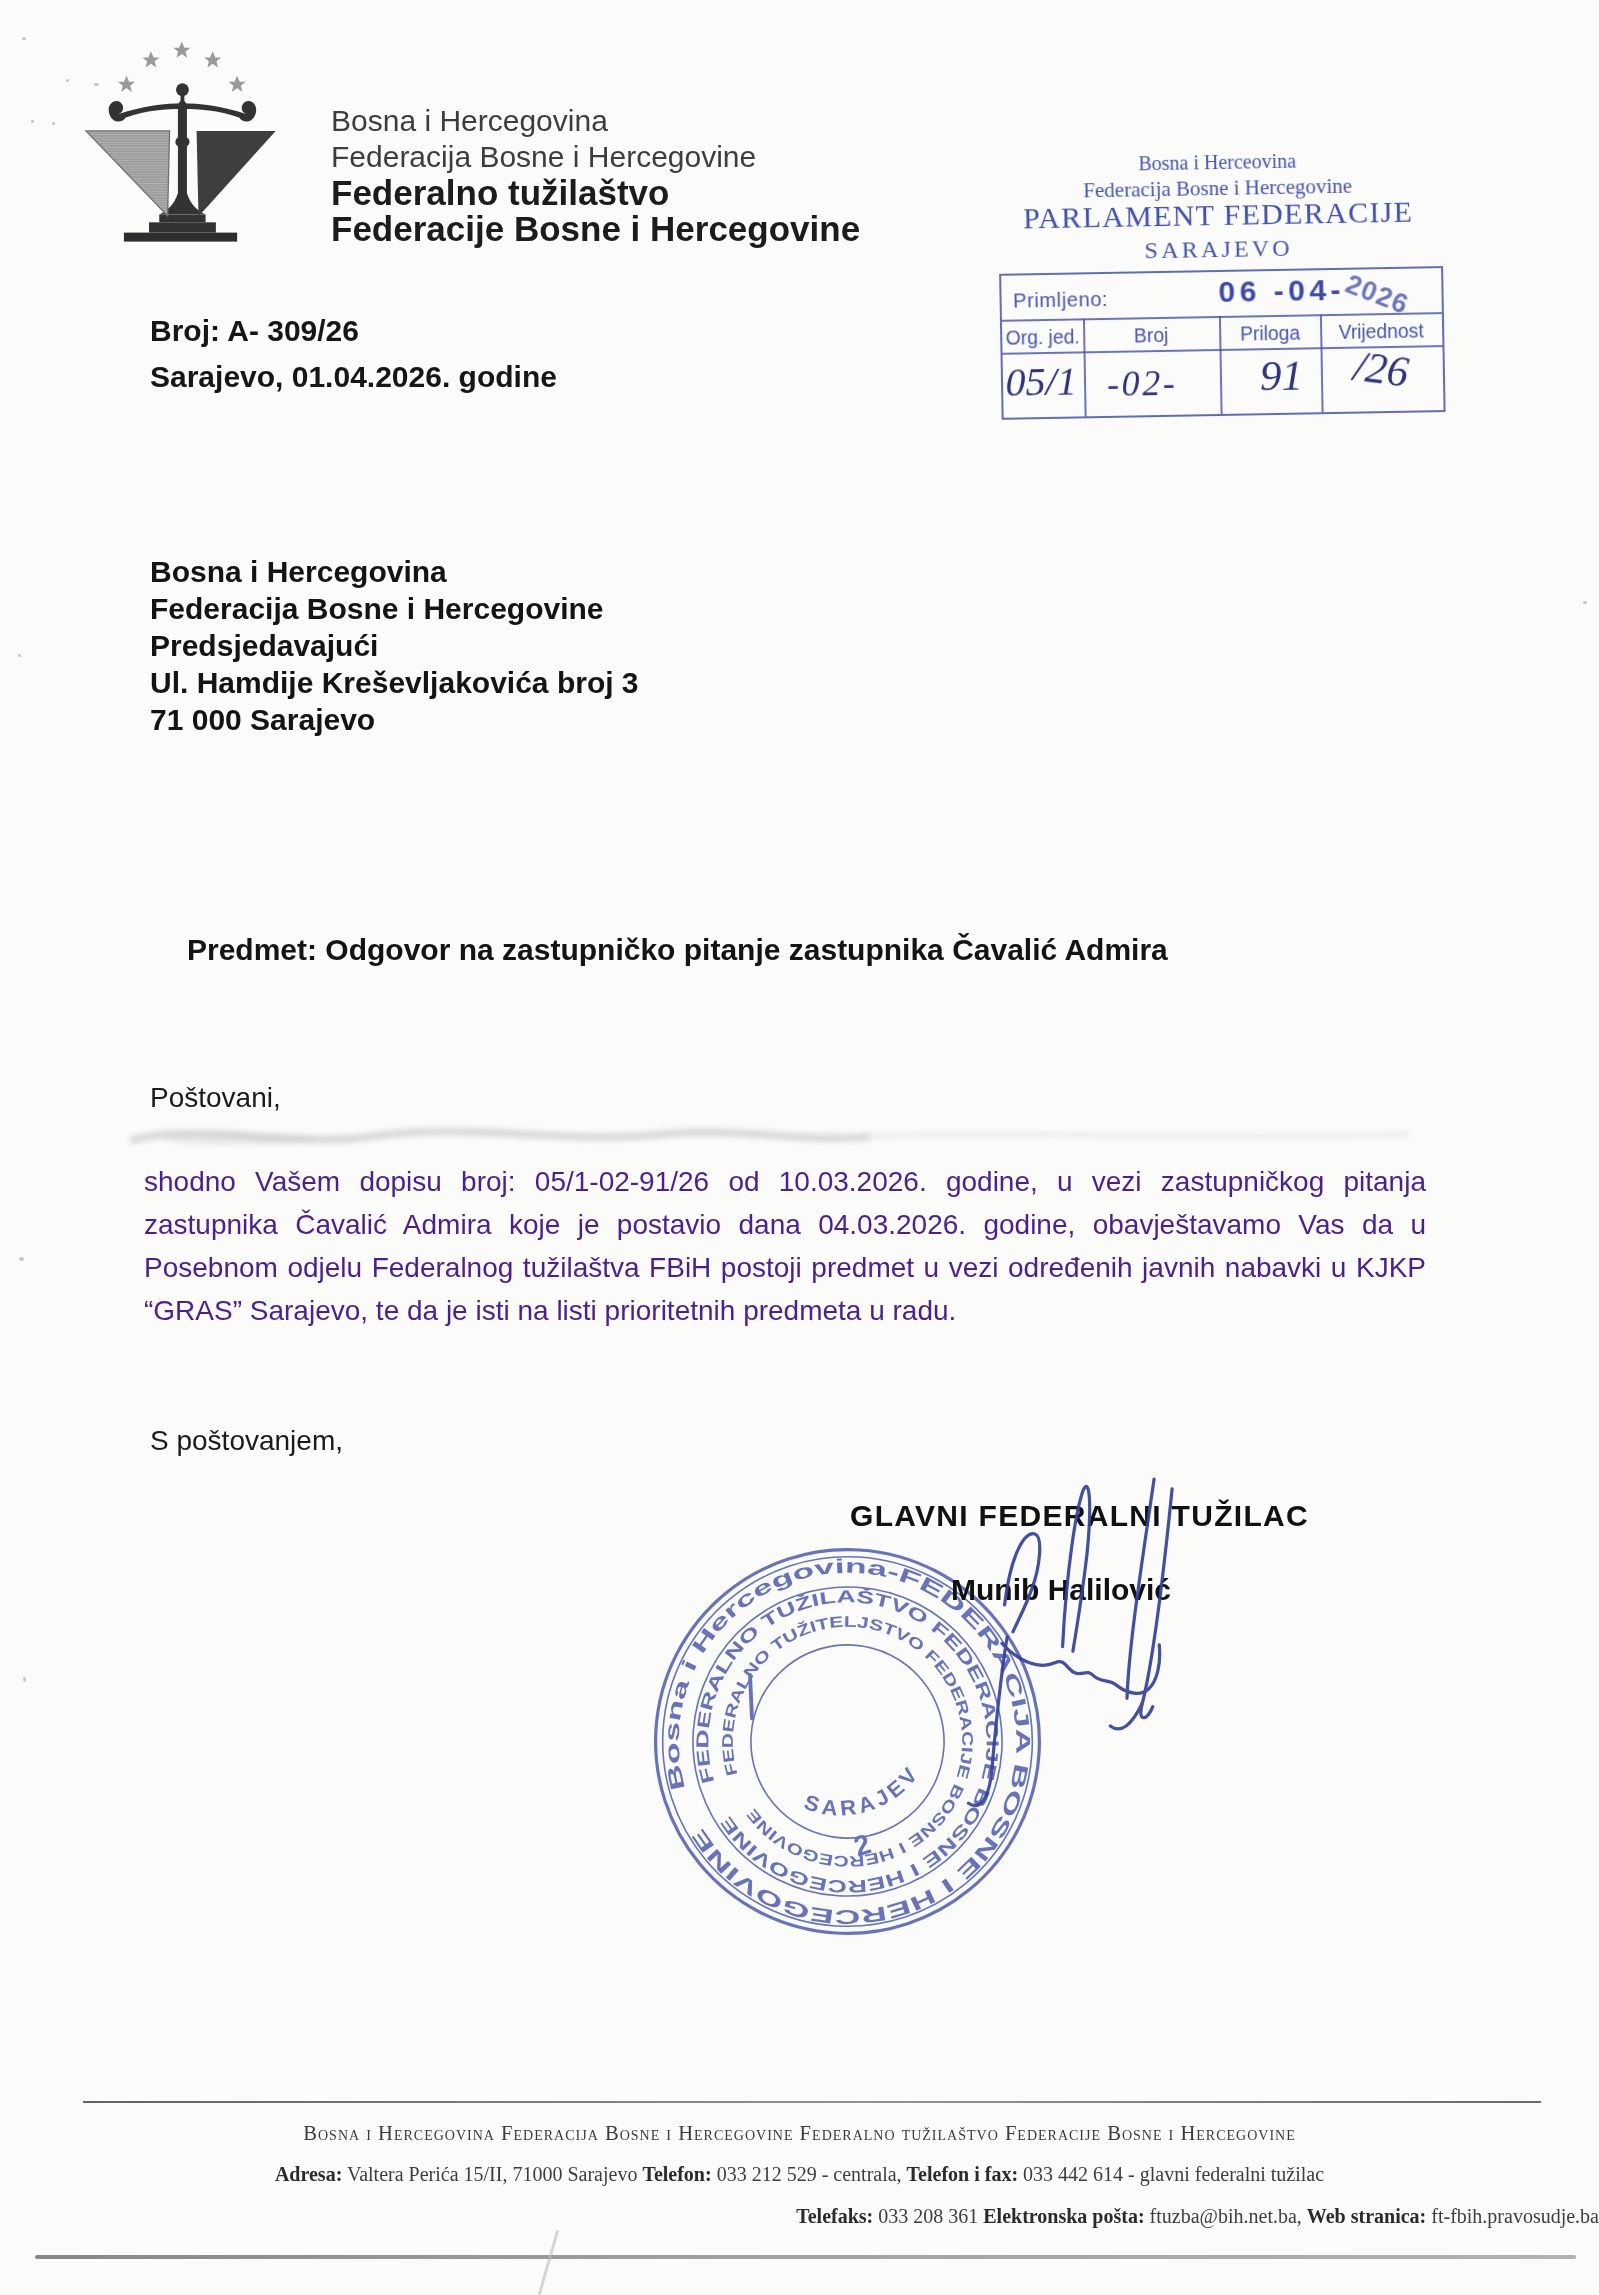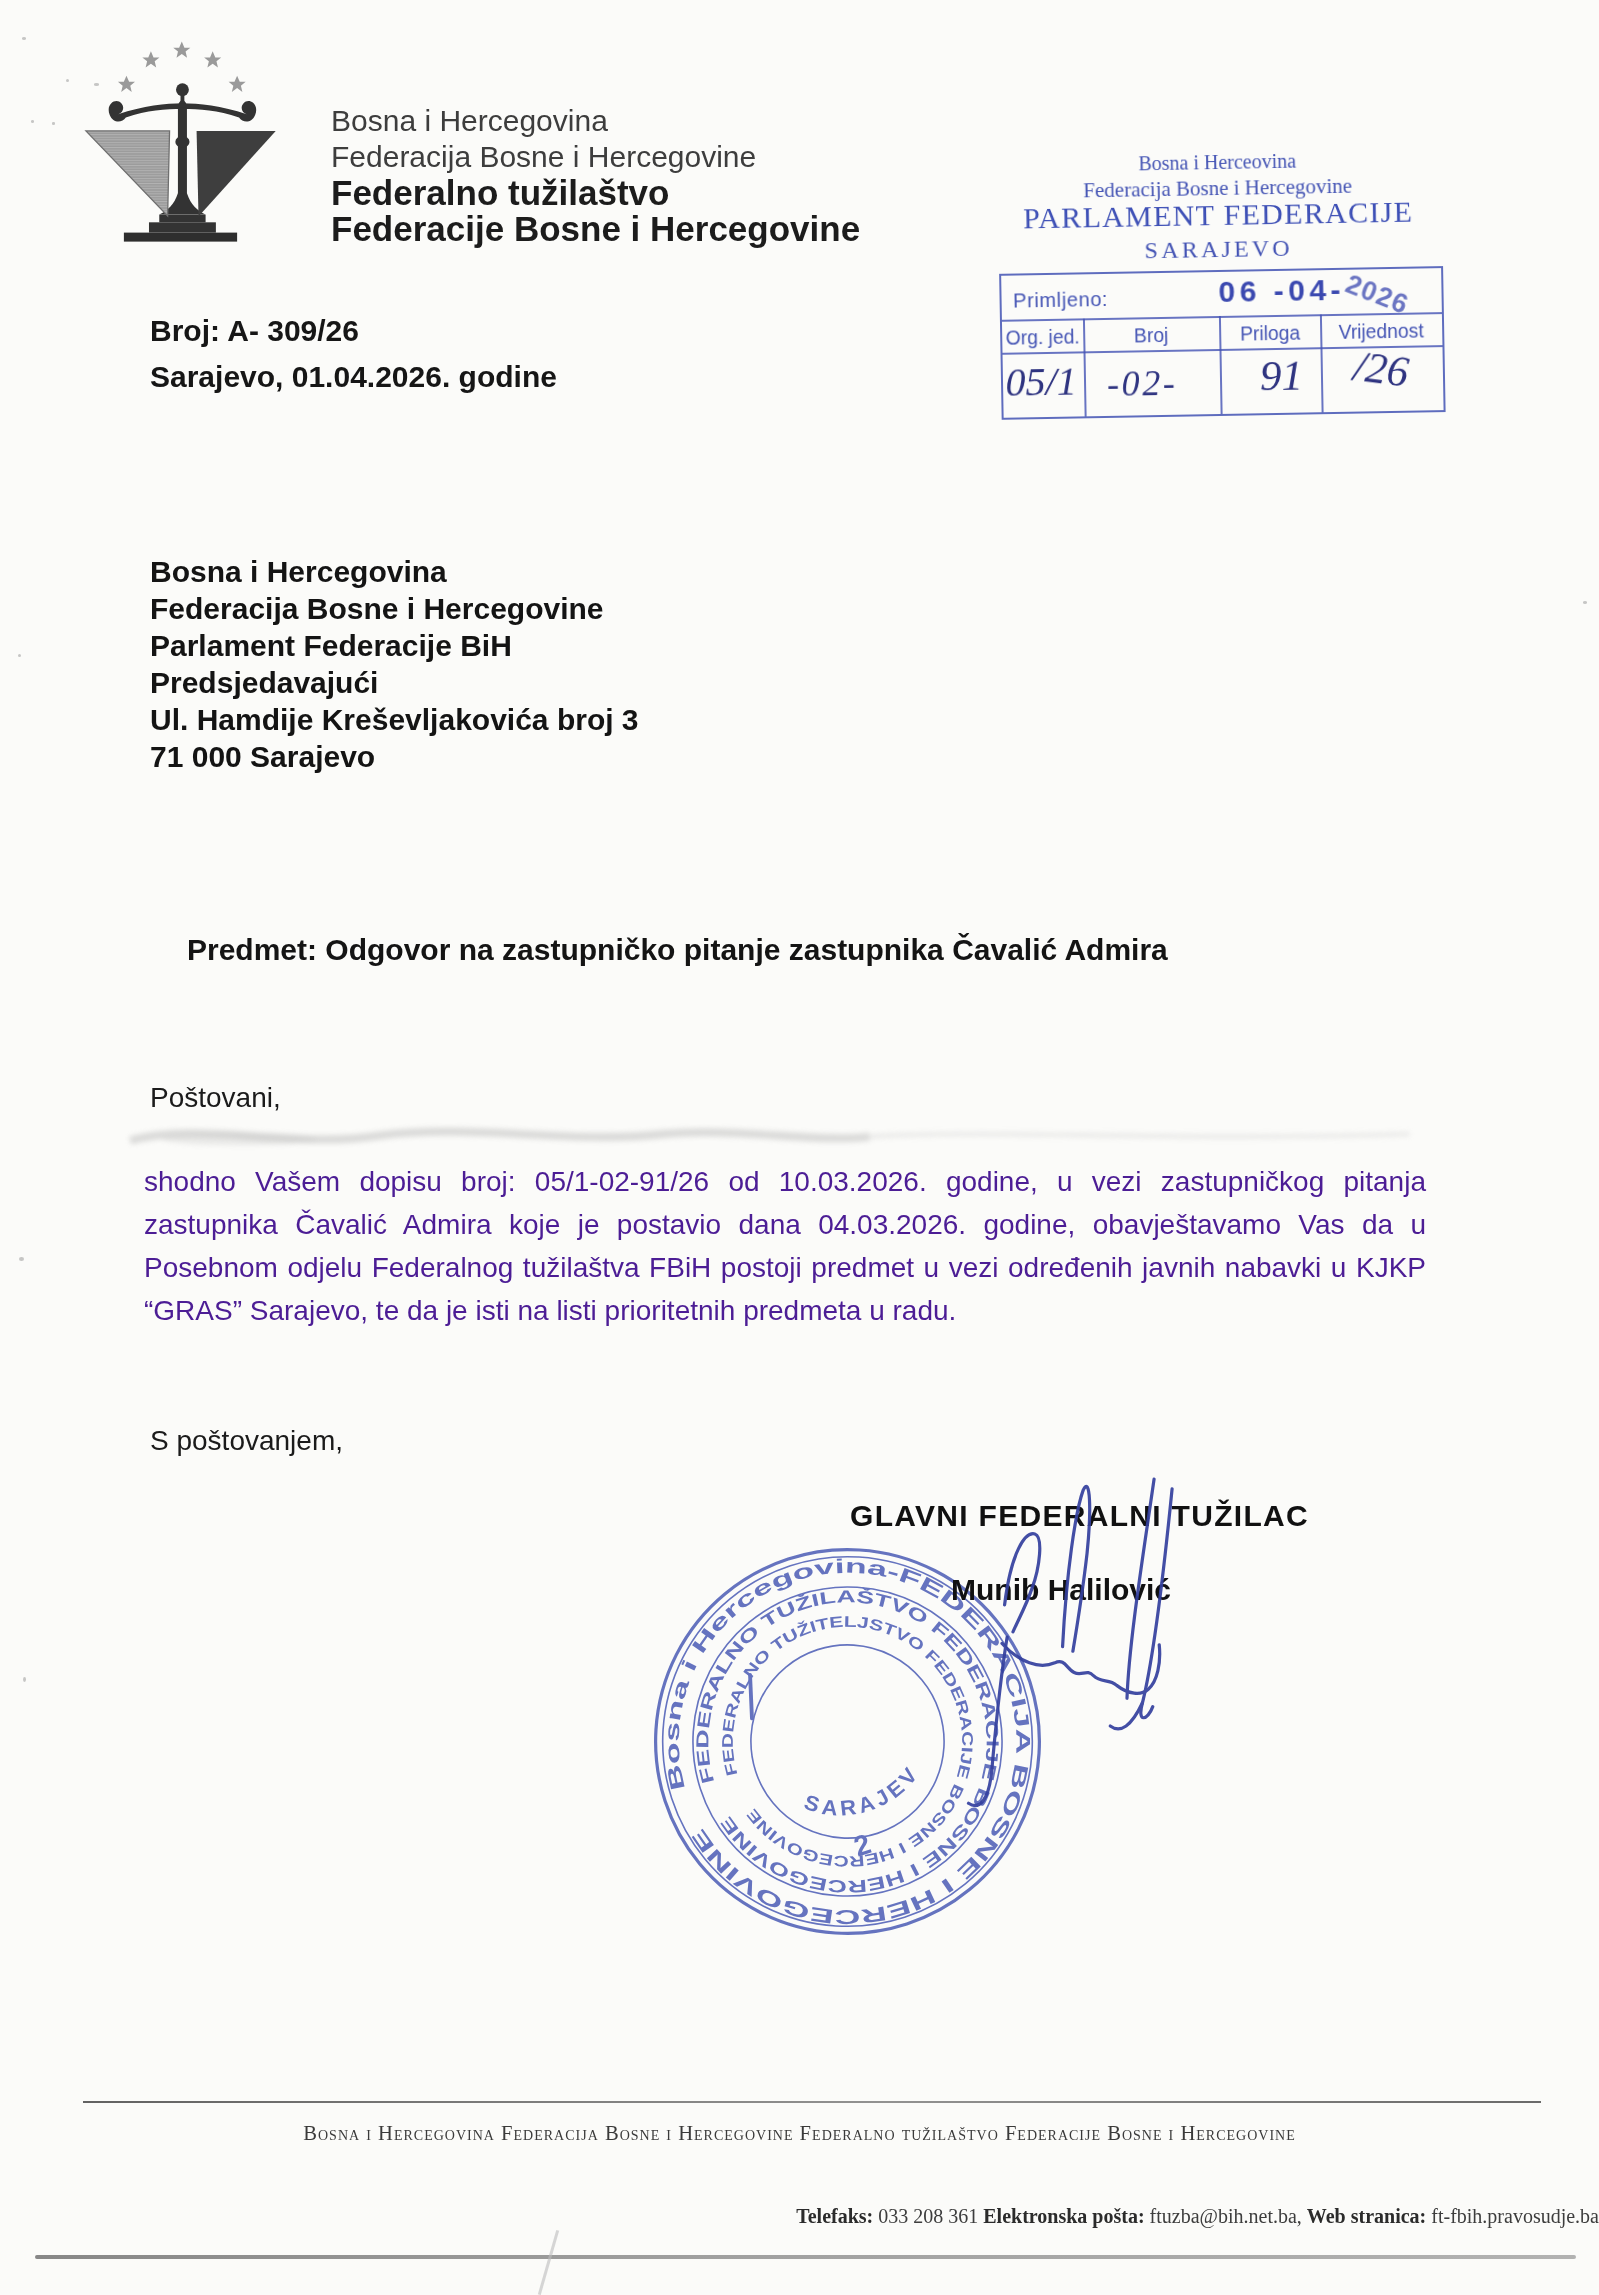--- a/index.html
+++ b/index.html
@@ -130,21 +130,20 @@
       <div class="r-val rv1">05/1</div>
       <div class="r-val rv2">-02-</div>
       <div class="r-val rv3">91</div>
       <div class="r-val rv4">/26</div>
     </div>
   </div>
 
   <div class="recipient">
     <div>Bosna i Hercegovina</div>
     <div>Federacija Bosne i Hercegovine</div>
-    <div>Parlament Federacije BiH</div>
     <div>Predsjedavajući</div>
     <div>Ul. Hamdije Kreševljakovića broj 3</div>
     <div>71 000 Sarajevo</div>
   </div>
 
   <div class="subject">Predmet: Odgovor na zastupničko pitanje zastupnika Čavalić Admira</div>
   <div class="salutation">Poštovani,</div>
 
   <svg class="smudge" width="1315" height="45" viewBox="0 0 2040 70">
     <path d="M10,38 C120,8 260,52 400,30 C540,12 700,44 840,28 C950,18 1080,42 1160,32" fill="none" stroke="#9b9b9b" stroke-width="13" opacity="0.55"></path>
@@ -194,20 +193,21 @@
       <path d="M340,45 C322,170 301,300 298,385"></path>
       <path d="M368,60 C356,180 340,320 322,392 C313,424 330,420 338,398"></path>
       <path d="M322,392 C305,428 288,440 272,428"></path>
       <path d="M104,300 C132,330 162,340 186,330 C201,322 205,340 216,345 C228,351 236,339 246,350 C258,362 270,354 282,365 C300,379 320,381 331,371 C345,359 351,330 348,302"></path>
       <path d="M112,290 C100,362 94,432 88,498 C84,540 70,560 52,548"></path>
     </g>
   </svg>
 
   <div class="f-rule"></div>
   <div class="f-l1">Bosna i Hercegovina Federacija Bosne i Hercegovine Federalno tužilaštvo Federacije Bosne i Hercegovine</div>
+  <div class="f-l2"><b>Adresa:</b><span> Valtera Perića 15/II, 71000 Sarajevo </span><b>Telefon:</b><span> 033 212 529 - centrala, </span><b>Telefon i fax:</b><span> 033 442 614 - glavni federalni tužilac</span></div>
   <div class="f-l3"><b>Telefaks:</b><span> 033 208 361 </span><b>Elektronska pošta:</b><span> ftuzba@bih.net.ba, </span><b>Web stranica:</b><span> ft-fbih.pravosudje.ba</span></div>
   <div class="f-bar"></div>
   <div class="f-streak"></div>
 
   <div class="speck" style="left:22px;top:37px;width:3.9px;height:2.6px;"></div>
   <div class="speck" style="left:66px;top:79px;width:3.2px;height:3.2px;"></div>
   <div class="speck" style="left:94px;top:83px;width:4.5px;height:2.6px;"></div>
   <div class="speck" style="left:31px;top:120px;width:3.2px;height:2.6px;"></div>
   <div class="speck" style="left:52px;top:122px;width:2.6px;height:2.6px;"></div>
   <div class="speck" style="left:18px;top:654px;width:3.2px;height:3.2px;"></div>

